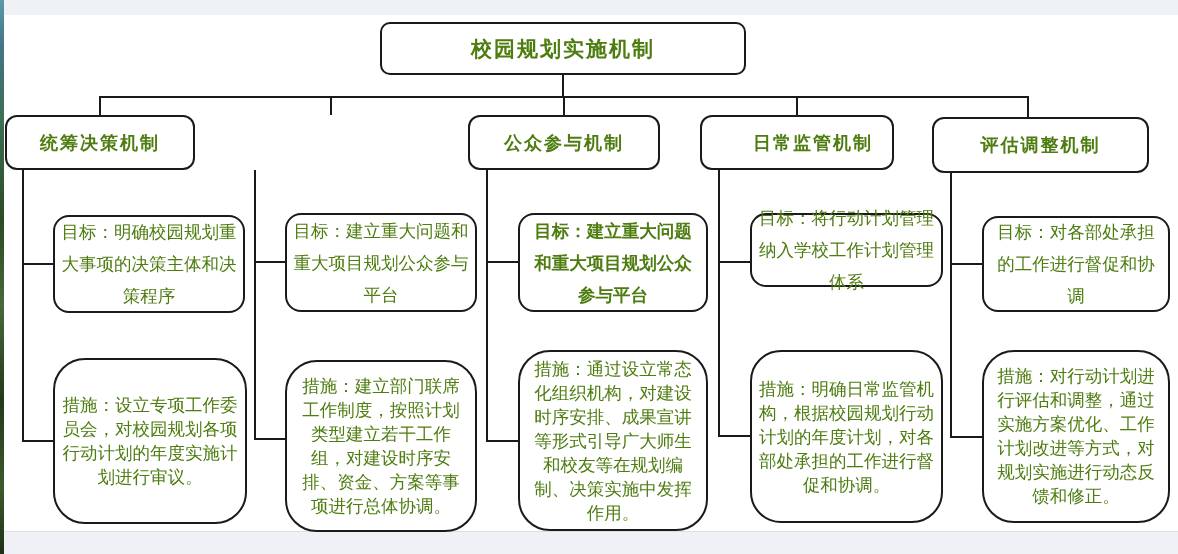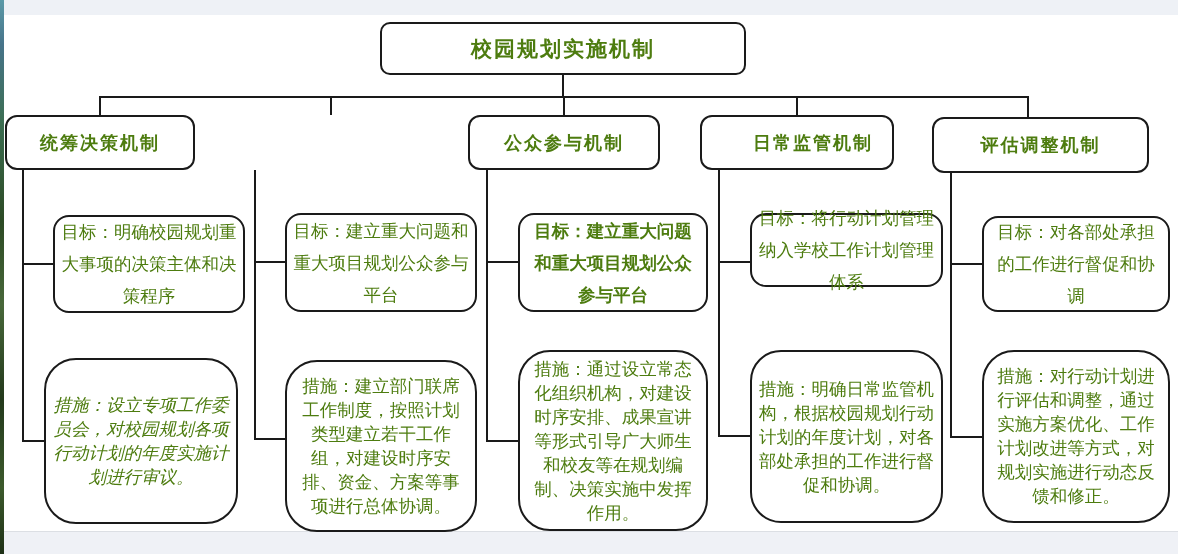--- a/index.html
+++ b/index.html
@@ -103,21 +103,21 @@
   <div class="node title-node" style="left:380px;top:22px;width:366px;height:53px;">
     <span>校园规划实施机制</span>
   </div>
 
   <div class="node branch-node" style="left:5px;top:115px;width:190px;height:55px;">
     <span>统筹决策机制</span>
   </div>
   <div class="node goal-node" style="left:53px;top:215px;width:192px;height:98px;">
     <span>目标：明确校园规划重大事项的决策主体和决策程序</span>
   </div>
-  <div class="node measure-node" style="left:44px;top:358px;width:194px;height:166px;font-style:italic;">
+  <div class="node measure-node" style="left:53px;top:358px;width:194px;height:166px;">
     <span>措施：设立专项工作委员会，对校园规划各项行动计划的年度实施计划进行审议。</span>
   </div>
 
   <div class="node goal-node" style="left:285px;top:213px;width:192px;height:99px;">
     <span>目标：建立重大问题和重大项目规划公众参与平台</span>
   </div>
   <div class="node measure-node" style="left:285px;top:353px;width:192px;height:172px;margin-top:7px;">
     <span>措施：建立部门联席工作制度，按照计划类型建立若干工作组，对建设时序安排、资金、方案等事项进行总体协调。</span>
   </div>
 

